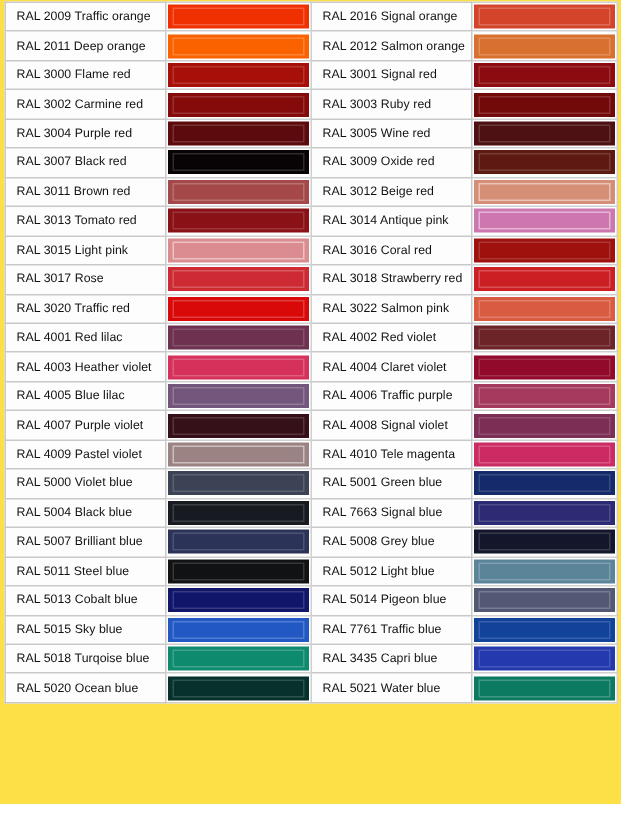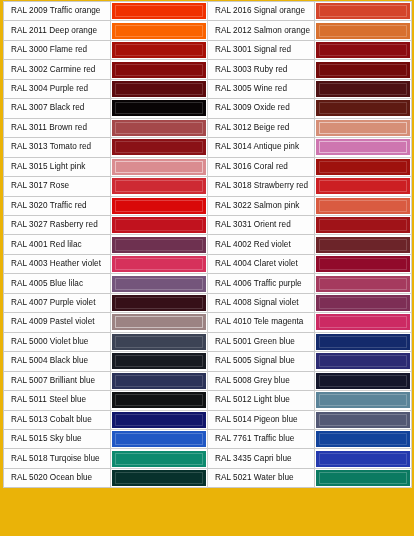--- a/index.html
+++ b/index.html
@@ -12,21 +12,21 @@
     width: 414px;
     height: 558px;
     overflow: hidden;
     font-family: "Liberation Sans", sans-serif;
   }
 
   #chart-wrap {
     width: 414px;
     height: 536px;
     padding: 1px 3px 9px 3px;
-    background: #eab308;
+    background: #fde047;
   }
 
   table#ral-table {
     width: 408px;
     border-collapse: collapse;
     table-layout: fixed;
     border: 1px solid #b9b9b9;
     background: #ffffff;
   }
 
@@ -236,34 +236,20 @@
             </span>
           </td>
           <td class="name-cell">RAL 3022 Salmon pink</td>
           <td class="swatch-cell">
             <span class="swatch " title="RAL 3022 Salmon pink" style="background: rgb(217, 91, 65);">
               <span class="inner"></span>
             </span>
           </td>
         </tr>
         <tr class="ral-row">
-          <td class="name-cell">RAL 3027 Rasberry red</td>
-          <td class="swatch-cell">
-            <span class="swatch dark" title="RAL 3027 Rasberry red" style="background: rgb(193, 18, 30);">
-              <span class="inner"></span>
-            </span>
-          </td>
-          <td class="name-cell">RAL 3031 Orient red</td>
-          <td class="swatch-cell">
-            <span class="swatch dark" title="RAL 3031 Orient red" style="background: rgb(160, 19, 24);">
-              <span class="inner"></span>
-            </span>
-          </td>
-        </tr>
-        <tr class="ral-row">
           <td class="name-cell">RAL 4001 Red lilac</td>
           <td class="swatch-cell">
             <span class="swatch dark" title="RAL 4001 Red lilac" style="background: rgb(110, 49, 80);">
               <span class="inner"></span>
             </span>
           </td>
           <td class="name-cell">RAL 4002 Red violet</td>
           <td class="swatch-cell">
             <span class="swatch dark" title="RAL 4002 Red violet" style="background: rgb(108, 36, 41);">
               <span class="inner"></span>
@@ -340,21 +326,21 @@
             </span>
           </td>
         </tr>
         <tr class="ral-row">
           <td class="name-cell">RAL 5004 Black blue</td>
           <td class="swatch-cell">
             <span class="swatch dark" title="RAL 5004 Black blue" style="background: rgb(23, 26, 33);">
               <span class="inner"></span>
             </span>
           </td>
-          <td class="name-cell">RAL 5005 Signal blue</td>
+          <td class="name-cell">RAL 7663 Signal blue</td>
           <td class="swatch-cell">
             <span class="swatch dark" title="RAL 5005 Signal blue" style="background: rgb(44, 43, 115);">
               <span class="inner"></span>
             </span>
           </td>
         </tr>
         <tr class="ral-row">
           <td class="name-cell">RAL 5007 Brilliant blue</td>
           <td class="swatch-cell">
             <span class="swatch dark" title="RAL 5007 Brilliant blue" style="background: rgb(44, 51, 89);">

